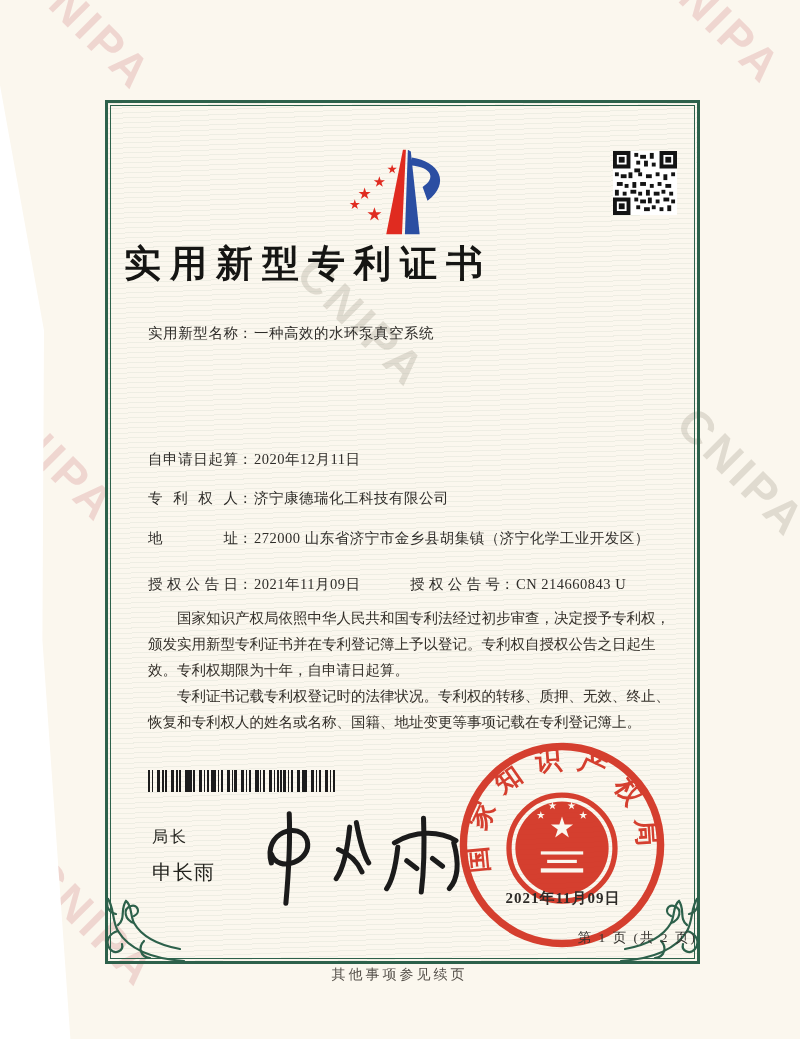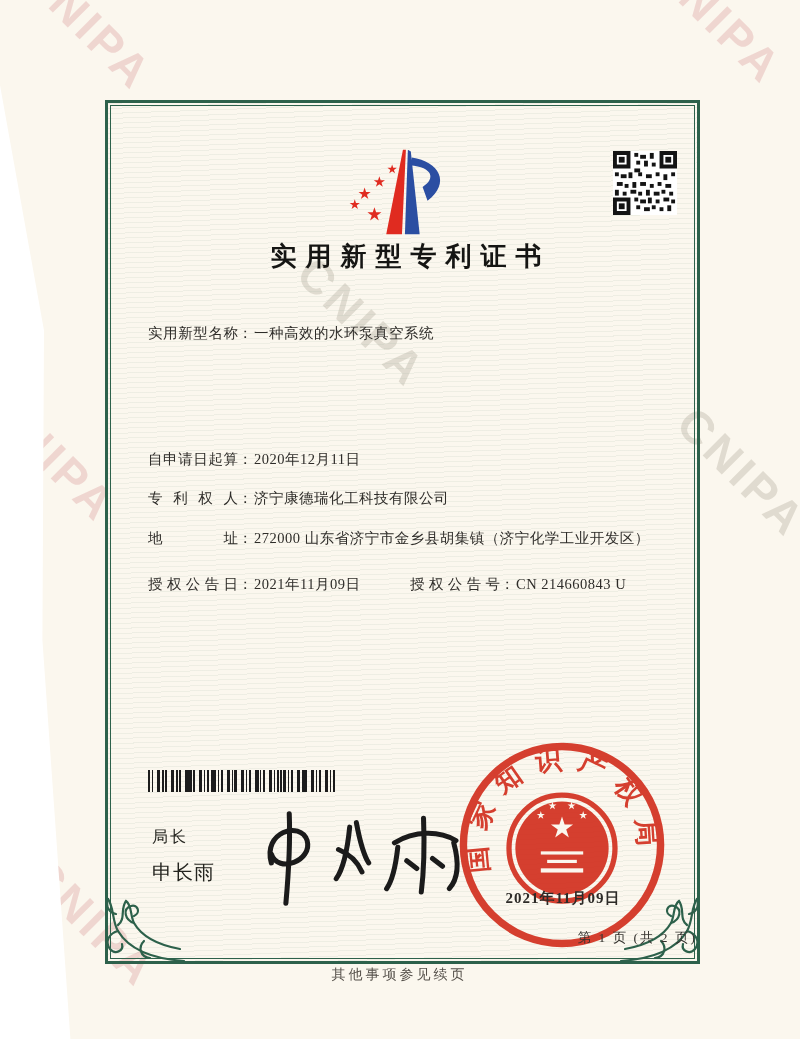--- a/index.html
+++ b/index.html
@@ -18,22 +18,22 @@
          border:3px solid #2d614b;
          background:repeating-linear-gradient(178deg, rgba(150,175,155,0.13) 0 1px, rgba(0,0,0,0) 1px 5px);}
   .frame::after{content:"";position:absolute;inset:2px;border:1px solid #2d614b;pointer-events:none;}
   .flourish{position:absolute;bottom:-6px;width:88px;height:88px;color:#2d614b;}
   .flourish.left{left:-8px;}
   .flourish.right{right:-8px;transform:scaleX(-1);}
   
   .cert-no{position:absolute;left:38px;top:44px;font-size:15px;letter-spacing:3px;color:#3b3b39;}
   .logo{position:absolute;left:233px;top:28px;width:118px;height:112px;}
   .qr{position:absolute;left:505px;top:47px;width:64px;height:66px;}
-  .title{position:absolute;left:0;right:0;top:136px;text-align:center;
-         font-size:26px;font-weight:bold;letter-spacing:9px;color:#151513;margin-left:16px;}
+  .title{position:absolute;left:0;right:0;top:136px;
+         font-size:37px;font-weight:bold;letter-spacing:9px;color:#151513;margin-left:16px;}
   .row{position:absolute;left:40px;right:34px;font-size:14.5px;color:#2e2c29;line-height:20px;}
   .lbl{display:inline-block;width:90px;text-align:justify;text-align-last:justify;vertical-align:top;}
   .colon{display:inline-block;width:16px;vertical-align:top;}
   .val{display:inline-block;vertical-align:top;width:calc(100% - 112px);letter-spacing:0.5px;}
   .pair2{position:absolute;left:262px;top:0;white-space:nowrap;}
   .pair2 .val{width:auto;}
   .body-text{position:absolute;left:40px;top:502px;width:522px;font-size:14.5px;
              line-height:26px;color:#332f29;}
   .body-text p{margin:0;text-indent:2em;}
   .barcode{position:absolute;left:40px;top:667px;width:190px;height:22px;
@@ -173,20 +173,24 @@
       <div class="row" style="top:425px">
         <span class="lbl">地址</span><span class="colon">：</span><span class="val">272000 山东省济宁市金乡县胡集镇（济宁化学工业开发区）</span>
       </div>
       <div class="row" style="top:471px">
         <span class="lbl">授权公告日</span><span class="colon">：</span><span class="val" style="width:120px">2021年11月09日</span>
         <span class="pair2">
           <span class="lbl">授权公告号</span><span class="colon">：</span><span class="val">CN 214660843 U</span>
         </span>
       </div>
 
+      <div class="body-text">
+        <p>国家知识产权局依照中华人民共和国专利法经过初步审查，决定授予专利权，颁发实用新型专利证书并在专利登记簿上予以登记。专利权自授权公告之日起生效。专利权期限为十年，自申请日起算。</p>
+        <p>专利证书记载专利权登记时的法律状况。专利权的转移、质押、无效、终止、恢复和专利权人的姓名或名称、国籍、地址变更等事项记载在专利登记簿上。</p>
+      </div>
 
       <div class="barcode"></div>
 
       <div class="sig-title">局长</div>
       <div class="sig-name">申长雨</div>
 
       <svg class="signature" viewBox="0 0 210 100">
         <g fill="none" stroke="#1b1b1b" stroke-width="4.5" stroke-linecap="round">
           <path d="M28,58 C20,30 54,20 60,38 C65,56 34,68 28,50"></path>
           <path d="M44,14 C45,40 43,72 41,94"></path>

